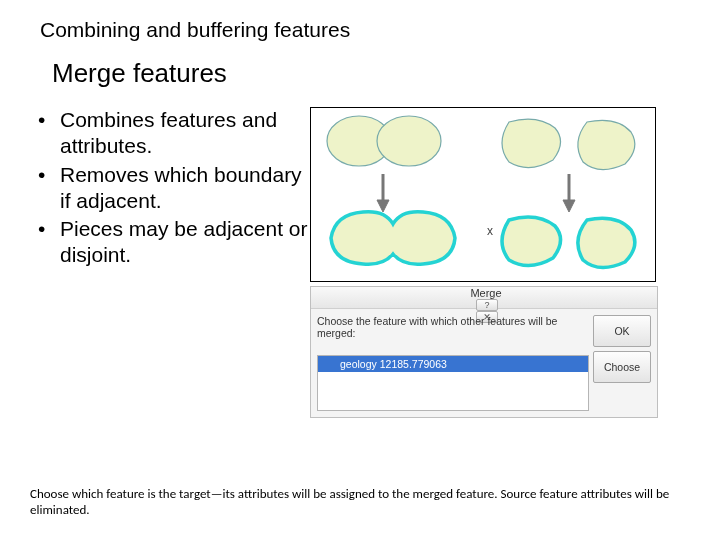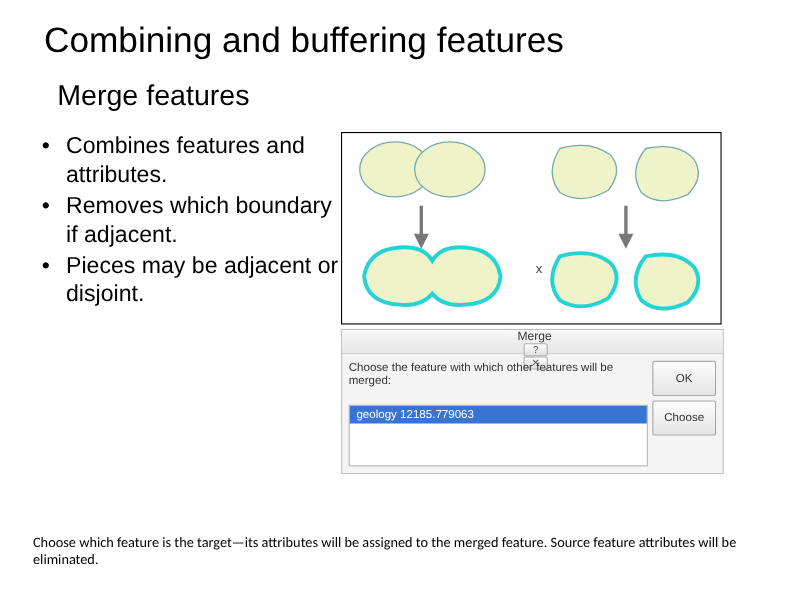--- a/index.html
+++ b/index.html
@@ -6,21 +6,21 @@
   body {
     width: 720px;
     height: 540px;
     background: #fff;
     font-family: Arial, Helvetica, sans-serif;
     color: #000;
     position: relative;
     overflow: hidden;
   }
   .title {
-    font-size: 32px;
+    font-size: 21px;
     font-weight: 400;
     padding: 18px 0 0 40px;
   }
   .subtitle {
     font-size: 26px;
     font-weight: 400;
     padding: 6px 0 0 52px;
     margin-top: 10px;
   }
   .content-row {
@@ -89,21 +89,21 @@
   }
   .dialog-left { flex: 1; }
   .dlg-prompt { font-size: 10.5px; margin-bottom: 16px; }
   .dlg-list {
     background: #fff;
     border: 1px solid #b5b5b5;
     height: 56px;
     font-size: 10.5px;
   }
   .dlg-list .row {
-    padding: 2px 6px;
+    padding: 2px 22px;
     white-space: nowrap;
   }
   .dlg-list .row.sel {
     background: #3874d1;
     color: #fff;
   }
   .dialog-right {
     width: 58px;
     display: flex;
     flex-direction: column;

